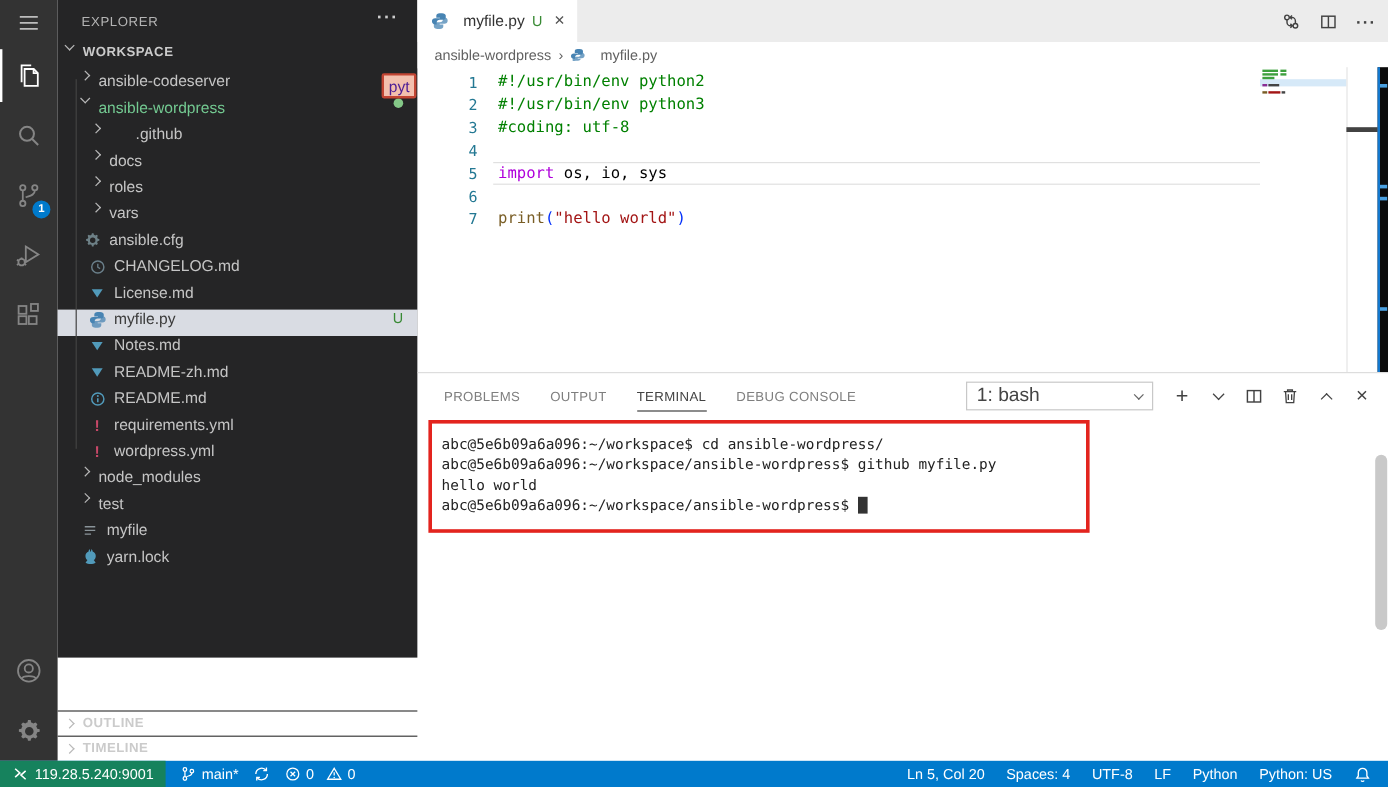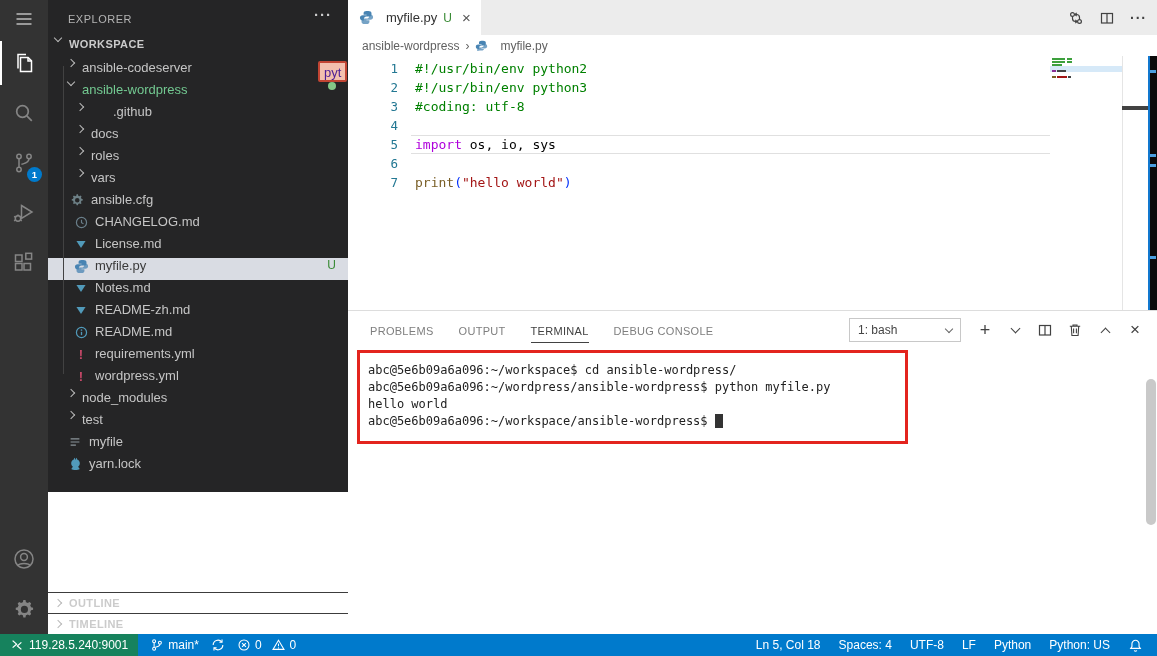--- a/index.html
+++ b/index.html
@@ -10,21 +10,21 @@
     color: #333; font-size: 13px;
   }
   
   .activitybar { position: absolute; left: 0; top: 0; width: 48px; height: 634px; background: #333333; display: flex; flex-direction: column; align-items: center; }
   .ab-item { position: relative; width: 48px; height: 50px; display: flex; align-items: center; justify-content: center; cursor: pointer; }
   .ab-item.menu { height: 38px; }
   .ab-item.active::before { content: ''; position: absolute; left: 0; top: 3px; bottom: 3px; width: 2px; background: #ffffff; }
   .ab-spacer { flex: 1; }
   .scm-badge { position: absolute; right: 6px; bottom: 6px; min-width: 15px; height: 15px; border-radius: 50%; background: #007acc; color: #fff; font-size: 9.5px; line-height: 15px; text-align: center; font-weight: bold; }
   
-  .sidebar { position: absolute; left: 48px; top: 0; width: 300px; height: 492px; background: #252526; color: #c5c5c5; }
+  .sidebar { position: absolute; left: 48px; top: 0; width: 300px; height: 548px; background: #252526; color: #c5c5c5; }
   .sb-header { position: absolute; left: 0; top: 0; right: 0; height: 35px; }
   .sb-title { position: absolute; left: 20px; top: 13px; font-size: 11px; letter-spacing: .5px; color: #b4b4b4; }
   .sb-more { position: absolute; right: 16px; top: 6px; font-size: 15px; font-weight: bold; letter-spacing: 1px; color: #cccccc; cursor: pointer; }
   #tree { position: absolute; left: 0; top: 38px; right: 0; }
   .trow { position: relative; height: 22px; display: flex; align-items: flex-start; cursor: pointer; font-size: 13px; white-space: nowrap; }
   .trow.sel { background: #d9dce3; }
   .trow.sel .tlabel { color: #3b3b3b; }
   .trow.ws { font-weight: bold; font-size: 11px; letter-spacing: .4px; color: #cbcbcb; }
   .tlabel { color: #c5c5c5; }
   .tlabel.gitgreen { color: #73c991; }
@@ -70,21 +70,21 @@
   .darkstrip .bl { position: absolute; left: 0; top: 0; width: 2px; height: 100%; background: #1278cf; }
   .ds-mark { position: absolute; left: 2px; width: 6px; height: 3px; background: #4aa0e0; }
   
   .panel { position: absolute; left: 348px; top: 310px; width: 809px; height: 324px; background: #fff; border-top: 1px solid #dddddd; }
   .panel-header { position: absolute; left: 0; top: 0; right: 0; height: 38px; display: flex; align-items: center; padding: 0 14px 0 22px; }
   #ptabs { display: flex; gap: 25px; }
   .ptab { position: relative; font-size: 11px; letter-spacing: .3px; color: #7e7e7e; cursor: pointer; padding: 13px 0 11px; }
   .ptab.act { color: #424242; }
   .ptab.act::after { content: ''; position: absolute; left: 0; right: 0; bottom: 5px; height: 1px; background: #424242; }
   .ph-spacer { flex: 1; }
-  .term-select { width: 112px; height: 24px; border: 1px solid #c8c8c8; background: #fff; display: flex; align-items: center; justify-content: space-between; padding: 0 8px; font-size: 12px; color: #444; cursor: pointer; margin-right: 16px; }
+  .term-select { width: 156px; height: 24px; border: 1px solid #c8c8c8; background: #fff; display: flex; align-items: center; justify-content: space-between; padding: 0 8px; font-size: 16px; color: #444; cursor: pointer; margin-right: 16px; }
   .scv { width: 6px; height: 6px; border-right: 1.2px solid #666; border-bottom: 1.2px solid #666; transform: rotate(45deg); margin-top: -3px; }
   .ph-icons { display: flex; align-items: center; gap: 14px; color: #424242; }
   .ph-icons .ic { cursor: pointer; display: flex; align-items: center; justify-content: center; width: 16px; height: 16px; font-size: 16px; color: #424242; }
   .pcv { width: 7px; height: 7px; border-right: 1.4px solid #424242; border-bottom: 1.4px solid #424242; transform: rotate(45deg); margin-top: -4px; }
   .pcu { width: 7px; height: 7px; border-right: 1.4px solid #424242; border-bottom: 1.4px solid #424242; transform: rotate(-135deg); margin-top: 4px; }
   #term { position: absolute; left: 20px; top: 51px; right: 30px; font-family: "DejaVu Sans Mono", monospace; font-size: 12px; line-height: 17px; color: #222; white-space: pre; }
   .tcursor { display: inline-block; width: 8px; height: 14px; background: #333; vertical-align: text-bottom; }
   .redbox { position: absolute; left: 9px; top: 39px; width: 551px; height: 94px; border: 3px solid #e3241e; pointer-events: none; }
   .term-scroll { position: absolute; left: 798px; top: 68px; width: 10px; height: 146px; background: #c9c9c9; border-radius: 5px; cursor: pointer; }
   
@@ -409,21 +409,21 @@
           <svg width="16" height="16" viewBox="0 0 16 16" fill="none" stroke="#424242" stroke-width="1.1">
               <path d="M2.8 4.3h10.4M6 4.3V3h4v1.3M4.3 4.3l.6 9.2h6.2l.6-9.2M6.6 6.5v4.8M9.4 6.5v4.8"></path>
             </svg>
         </span>
         <span class="ic">
             <span class="pcu"></span>
           </span>
         <span class="ic" style="font-size:17px;">×</span>
       </div>
     </div>
-    <div id="term"><div class="tline">abc@5e6b09a6a096:~/workspace$ cd ansible-wordpress/</div><div class="tline">abc@5e6b09a6a096:~/wordpress/ansible-wordpress$ python myfile.py</div><div class="tline">hello world</div><div class="tline">abc@5e6b09a6a096:~/workspace/ansible-wordpress$ <span class="tcursor"></span></div></div>
+    <div id="term"><div class="tline">abc@5e6b09a6a096:~/workspace$ cd ansible-wordpress/</div><div class="tline">abc@5e6b09a6a096:~/workspace/ansible-wordpress$ github myfile.py</div><div class="tline">hello world</div><div class="tline">abc@5e6b09a6a096:~/workspace/ansible-wordpress$ <span class="tcursor"></span></div></div>
     <div class="redbox"></div>
     <div class="term-scroll"></div>
   </div>
 
   <div class="statusbar">
     <div class="sb-remote">
       <svg width="14" height="14" viewBox="0 0 16 16" fill="none" stroke="#fff" stroke-width="1.5">
           <path d="M3 3l4.5 4L3 11"></path>
           <path d="M13 5L8.5 9l4.5 4"></path>
         </svg>
@@ -452,21 +452,21 @@
       <span>0</span>
       <svg width="15" height="14" viewBox="0 0 16 16" fill="none" stroke="#fff" stroke-width="1.2" style="margin-left:5px">
           <path d="M8 2.6L14.3 13H1.7z"></path>
           <path d="M8 6.4v3"></path>
           <circle cx="8" cy="11.3" r=".7" fill="#fff" stroke="none"></circle>
         </svg>
       <span>0</span>
     </div>
     <div class="sb-right">
       <div id="sright" style="display:flex;gap:18px;align-items:center;">
-          <span class="sb-item">Ln 5, Col 18</span>
+          <span class="sb-item">Ln 5, Col 20</span>
           <span class="sb-item">Spaces: 4</span>
           <span class="sb-item">UTF-8</span>
           <span class="sb-item">LF</span>
           <span class="sb-item">Python</span>
           <span class="sb-item">Python: US</span>
         </div>
       <span class="sb-item">
         <svg width="15" height="15" viewBox="0 0 16 16" fill="none" stroke="#fff" stroke-width="1.2">
             <path d="M8 2.4a3.8 3.8 0 0 1 3.8 3.8v3l1.3 1.9H2.9l1.3-1.9v-3A3.8 3.8 0 0 1 8 2.4z"></path>
             <path d="M6.7 13.2a1.4 1.4 0 0 0 2.6 0"></path>

